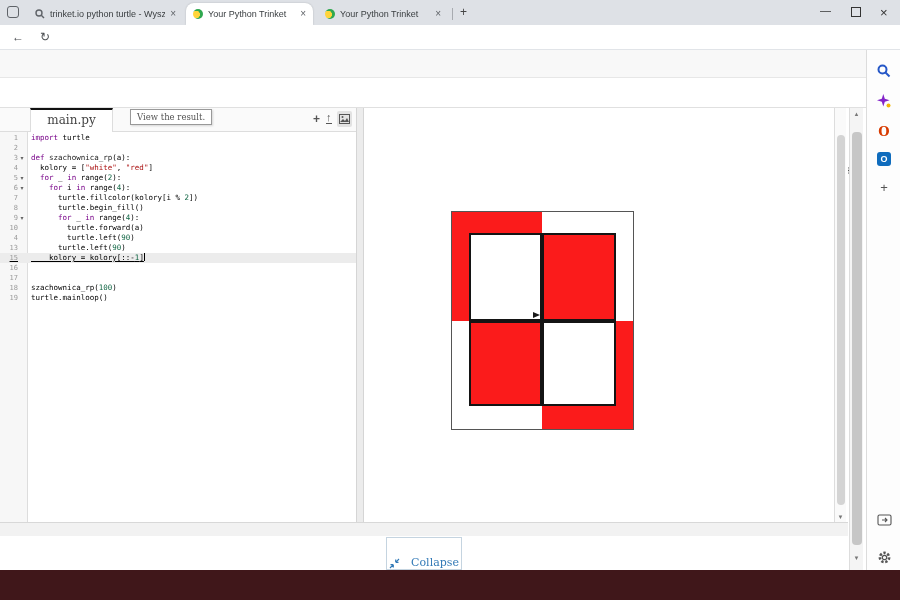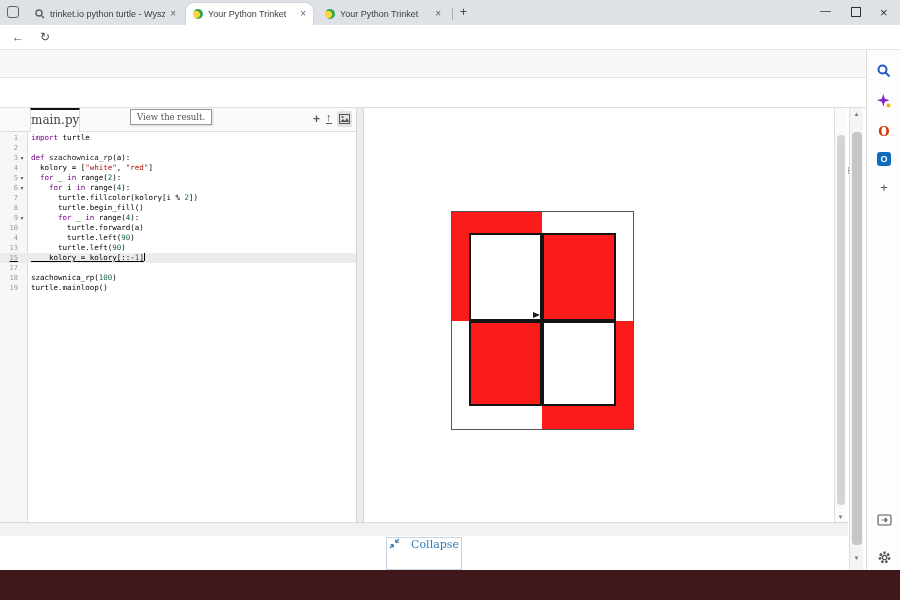--- a/index.html
+++ b/index.html
@@ -29,21 +29,21 @@
   .helpcirc{width:10px;height:10px;border-radius:50%;background:#555;color:#fff;font-size:7px;line-height:10px;text-align:center;display:inline-block;}
   .embedbar{left:0;top:78px;width:866px;height:30px;background:#fff;border-bottom:1px solid #e0e0e0;box-sizing:border-box;}
   .hamb{width:14px;height:2px;background:#555;box-shadow:0 4px 0 #555,0 8px 0 #555;}
   .runbtn{display:flex;height:22px;border-radius:3px;overflow:hidden;}
   .runmain{background:#2e96f3;color:#fff;display:flex;align-items:center;gap:4px;padding:0 9px;font-size:11px;}
   .runcaret{background:#2e96f3;border-left:1px solid #2277cc;color:#fff;display:flex;align-items:center;padding:0 8px;font-size:9px;}
   .toolgrey{display:flex;align-items:center;gap:5px;font-size:11px;color:#666;padding:0 12px;height:22px;}
   .vsep{width:1px;height:22px;background:#e6e6e6;}
   
   .edtabbar{left:0;top:108px;width:356px;height:24px;background:#fafafa;border-bottom:1px solid #ddd;box-sizing:border-box;}
-  .mainpy{left:30px;top:108px;width:50px;height:24px;background:#fff;border-left:1px solid #ddd;border-right:1px solid #ddd;border-top:2px solid #111;box-sizing:border-box;text-align:center;font-size:12px;color:#444;line-height:21px;}
+  .mainpy{left:30px;top:108px;width:83px;height:24px;background:#fff;border-left:1px solid #ddd;border-right:1px solid #ddd;border-top:2px solid #111;box-sizing:border-box;text-align:center;font-size:12px;color:#444;line-height:21px;}
   .tooltip{left:130px;top:109px;background:#fff;border:1px solid #999;border-radius:0;font-size:8.5px;color:#555;padding:2px 6px;box-shadow:1px 1px 2px rgba(0,0,0,.15);}
   .codearea{left:0;top:132px;width:356px;height:390px;background:#fff;}
   .gutterbg{position:absolute;left:0;top:0;width:28px;height:390px;background:#f7f7f7;border-right:1px solid #ddd;box-sizing:border-box;}
   .crow{position:relative;height:10px;display:flex;align-items:center;}
   .crow.active{background:#ececec;text-decoration:underline;}
   .gnum{width:18px;text-align:right;font:7px "DejaVu Sans Mono",monospace;color:#999;flex:none;}
   .gfold{width:8px;font-size:6px;color:#666;text-align:center;flex:none;line-height:10px;}
   .ctext{font:7.5px/10px "DejaVu Sans Mono",monospace;color:#000;white-space:pre;padding-left:5px;}
   .tok-k{color:#708}.tok-s{color:#a11}.tok-n{color:#164}.tok-d{color:#222}.tok-p{color:#000}
   .caret{display:inline-block;width:1px;height:8px;background:#000;vertical-align:-1px;}
@@ -51,21 +51,21 @@
   
   .output{left:364px;top:108px;width:484px;height:414px;background:#fff;}
   .board{position:absolute;left:87px;top:103px;width:181px;height:217px;border:1px solid #555;box-sizing:content-box;}
   .sq{position:absolute;box-sizing:border-box;}
   .innersq{border:2px solid #141414;}
   .turtle{position:absolute;left:81px;top:100px;width:0;height:0;border-top:3px solid transparent;border-bottom:3px solid transparent;border-left:7px solid #1a1a1a;}
   .sbtrack{background:#f4f4f4;border-left:1px solid #ddd;box-sizing:border-box;}
   .sbthumb{position:absolute;background:#c6c6c6;border-radius:4px;}
   .sbarrow{font-size:6px;color:#777;text-align:center;width:100%;position:absolute;}
   .embedbottom{left:0;top:522px;width:848px;height:14px;background:#f2f2f2;border-top:1px solid #d8d8d8;box-sizing:border-box;}
-  .collapsebtn{left:386px;top:537px;width:76px;height:33px;border:1px solid #c5d4e0;background:#fff;display:flex;align-items:flex-start;justify-content:center;gap:11px;font-size:11px;color:#337ab7;box-sizing:border-box;}
+  .collapsebtn{left:386px;top:537px;width:76px;height:33px;border:1px solid #c5d4e0;background:#fff;display:flex;align-items:flex-end;justify-content:center;gap:11px;font-size:11px;color:#337ab7;box-sizing:border-box;}
   
   .sidebar{left:866px;top:50px;width:34px;height:520px;background:#fdfdfd;border-left:1px solid #dcdcdc;box-sizing:border-box;}
   .sbicon{position:absolute;left:0;width:34px;text-align:center;}
   
   .taskbar{left:0;top:570px;width:900px;height:30px;background:#40171a;}
 </style>
 </head>
 <body>
 
 <div id="root">
@@ -269,20 +269,25 @@
         </div>
         <div class="crow">
           <span class="gnum">13</span>
           <span class="gfold"></span>
           <span class="ctext"><span class="tok-p">      turtle.left(</span><span class="tok-n">90</span><span class="tok-p">)</span></span>
         </div>
         <div class="crow active">
           <span class="gnum">15</span>
           <span class="gfold"></span>
           <span class="ctext"><span class="tok-p">    kolory = kolory[::-</span><span class="tok-n">1</span><span class="tok-p">]</span><span class="caret"></span></span>
+        </div>
+        <div class="crow">
+          <span class="gnum">16</span>
+          <span class="gfold"></span>
+          <span class="ctext"></span>
         </div>
         <div class="crow">
           <span class="gnum">17</span>
           <span class="gfold"></span>
           <span class="ctext"></span>
         </div>
         <div class="crow">
           <span class="gnum">18</span>
           <span class="gfold"></span>
           <span class="ctext"><span class="tok-p">szachownica_rp(</span><span class="tok-n">100</span><span class="tok-p">)</span></span>

